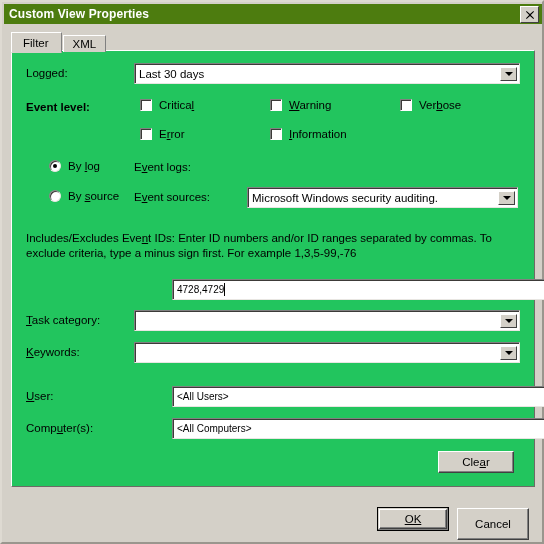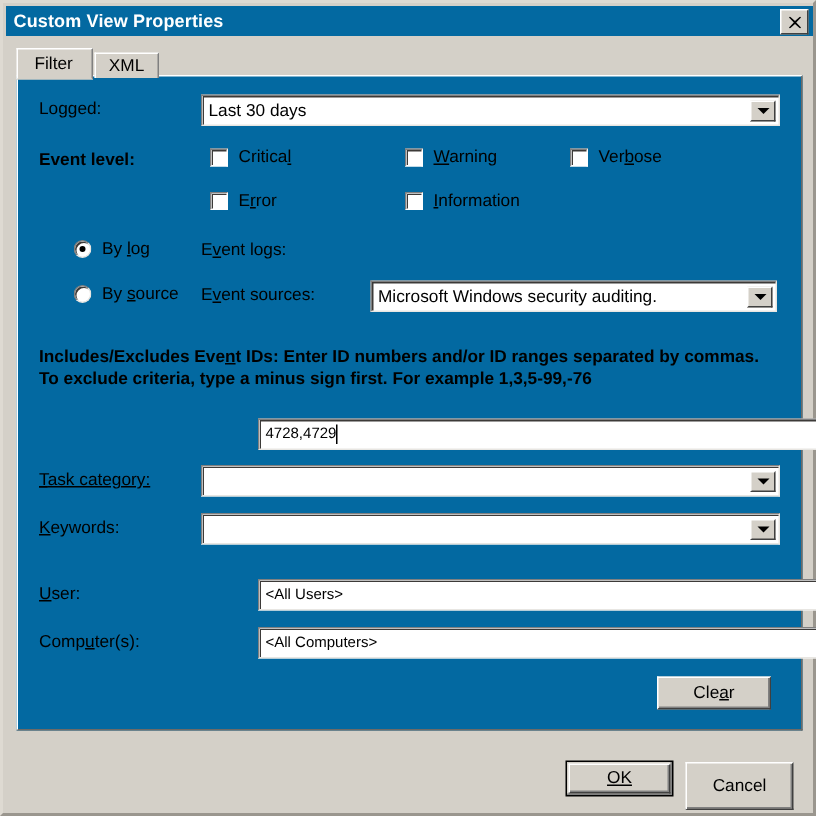--- a/index.html
+++ b/index.html
@@ -26,21 +26,21 @@
     border-top: 2px solid #dedad2;
     border-right: 2px solid #9a968e;
     border-bottom: 2px solid #9a968e;
   }
   
   .titlebar {
     position: absolute;
     left: 2px; top: 2px;
     width: 538px;
     height: 20px;
-    background: #0369a1;
+    background: #4d7c0f;
     display: flex;
     align-items: center;
   }
   .titlebar-text {
     color: #ffffff;
     font-weight: bold;
     font-size: 12px;
     margin-left: 5px;
     letter-spacing: 0.1px;
     white-space: nowrap;
@@ -106,21 +106,21 @@
     z-index: 4;
     border-bottom: 1px solid #d4d0c8;
   }
   
   .tabpanel {
     position: absolute;
     left: 9px;
     top: 48px;
     width: 524px;
     height: 437px;
-    background: #0369a1;
+    background: #22c55e;
     box-sizing: border-box;
     border-left: 1px solid #ffffff;
     border-top: 1px solid #ffffff;
     border-right: 1px solid #6d6a66;
     border-bottom: 1px solid #6d6a66;
   }
   .panel-inner {
     position: absolute;
     left: 0; top: 0;
     width: 100%; height: 100%;
@@ -297,21 +297,20 @@
     pointer-events: none;
   }
   .btn span { position: relative; z-index: 2; }
   
   .helptext {
     position: absolute;
     font-size: 11.5px;
     line-height: 15px;
     color: #000;
     width: 490px;
-    font-weight: bold;
   }
 </style>
 </head>
 <body>
 
 <div class="dialog">
 
   <div class="titlebar">
     <div class="titlebar-text">Custom View Properties</div>
     <div class="close-btn">
@@ -346,21 +345,21 @@
       <div class="lbl" style="left:14px; top:50px;font-weight:bold;">Event level:</div>
 
       <div class="cb" style="left:128px; top:48px;">
         <span class="cb-box"></span>
         <span class="cb-label">Critica<u>l</u></span>
       </div>
       <div class="cb" style="left:258px; top:48px;">
         <span class="cb-box"></span>
         <span class="cb-label"><u>W</u>arning</span>
       </div>
-      <div class="cb" style="left:368px; top:48px;">
+      <div class="cb" style="left:388px; top:48px;">
         <span class="cb-box"></span>
         <span class="cb-label">Ver<u>b</u>ose</span>
       </div>
       <div class="cb" style="left:128px; top:77px;">
         <span class="cb-box"></span>
         <span class="cb-label">E<u>r</u>ror</span>
       </div>
       <div class="cb" style="left:258px; top:77px;">
         <span class="cb-box"></span>
         <span class="cb-label"><u>I</u>nformation</span>
@@ -391,21 +390,21 @@
 
       <div class="helptext" style="left:14px; top:180px;">
         Includes/Excludes Eve<u>n</u>t IDs: Enter ID numbers and/or ID ranges separated by commas. To exclude criteria, type a minus sign first. For example 1,3,5-99,-76
       </div>
 
       <div class="field" style="left:122px; top:228px; width:386px; height:21px;">
         <span class="val">4728,4729</span>
           <span class="caret"></span>
       </div>
 
-      <div class="lbl" style="left:14px; top:263px;text-decoration:underline;">
+      <div class="lbl" style="left:14px; top:263px;">
         <u>T</u>ask category:
       </div>
       <div class="combo" style="left:122px; top:259px; width:386px; height:21px;">
         <span class="val"></span>
         <span class="combo-arrow">
             <i></i>
           </span>
       </div>
 
       <div class="lbl" style="left:14px; top:295px;">

